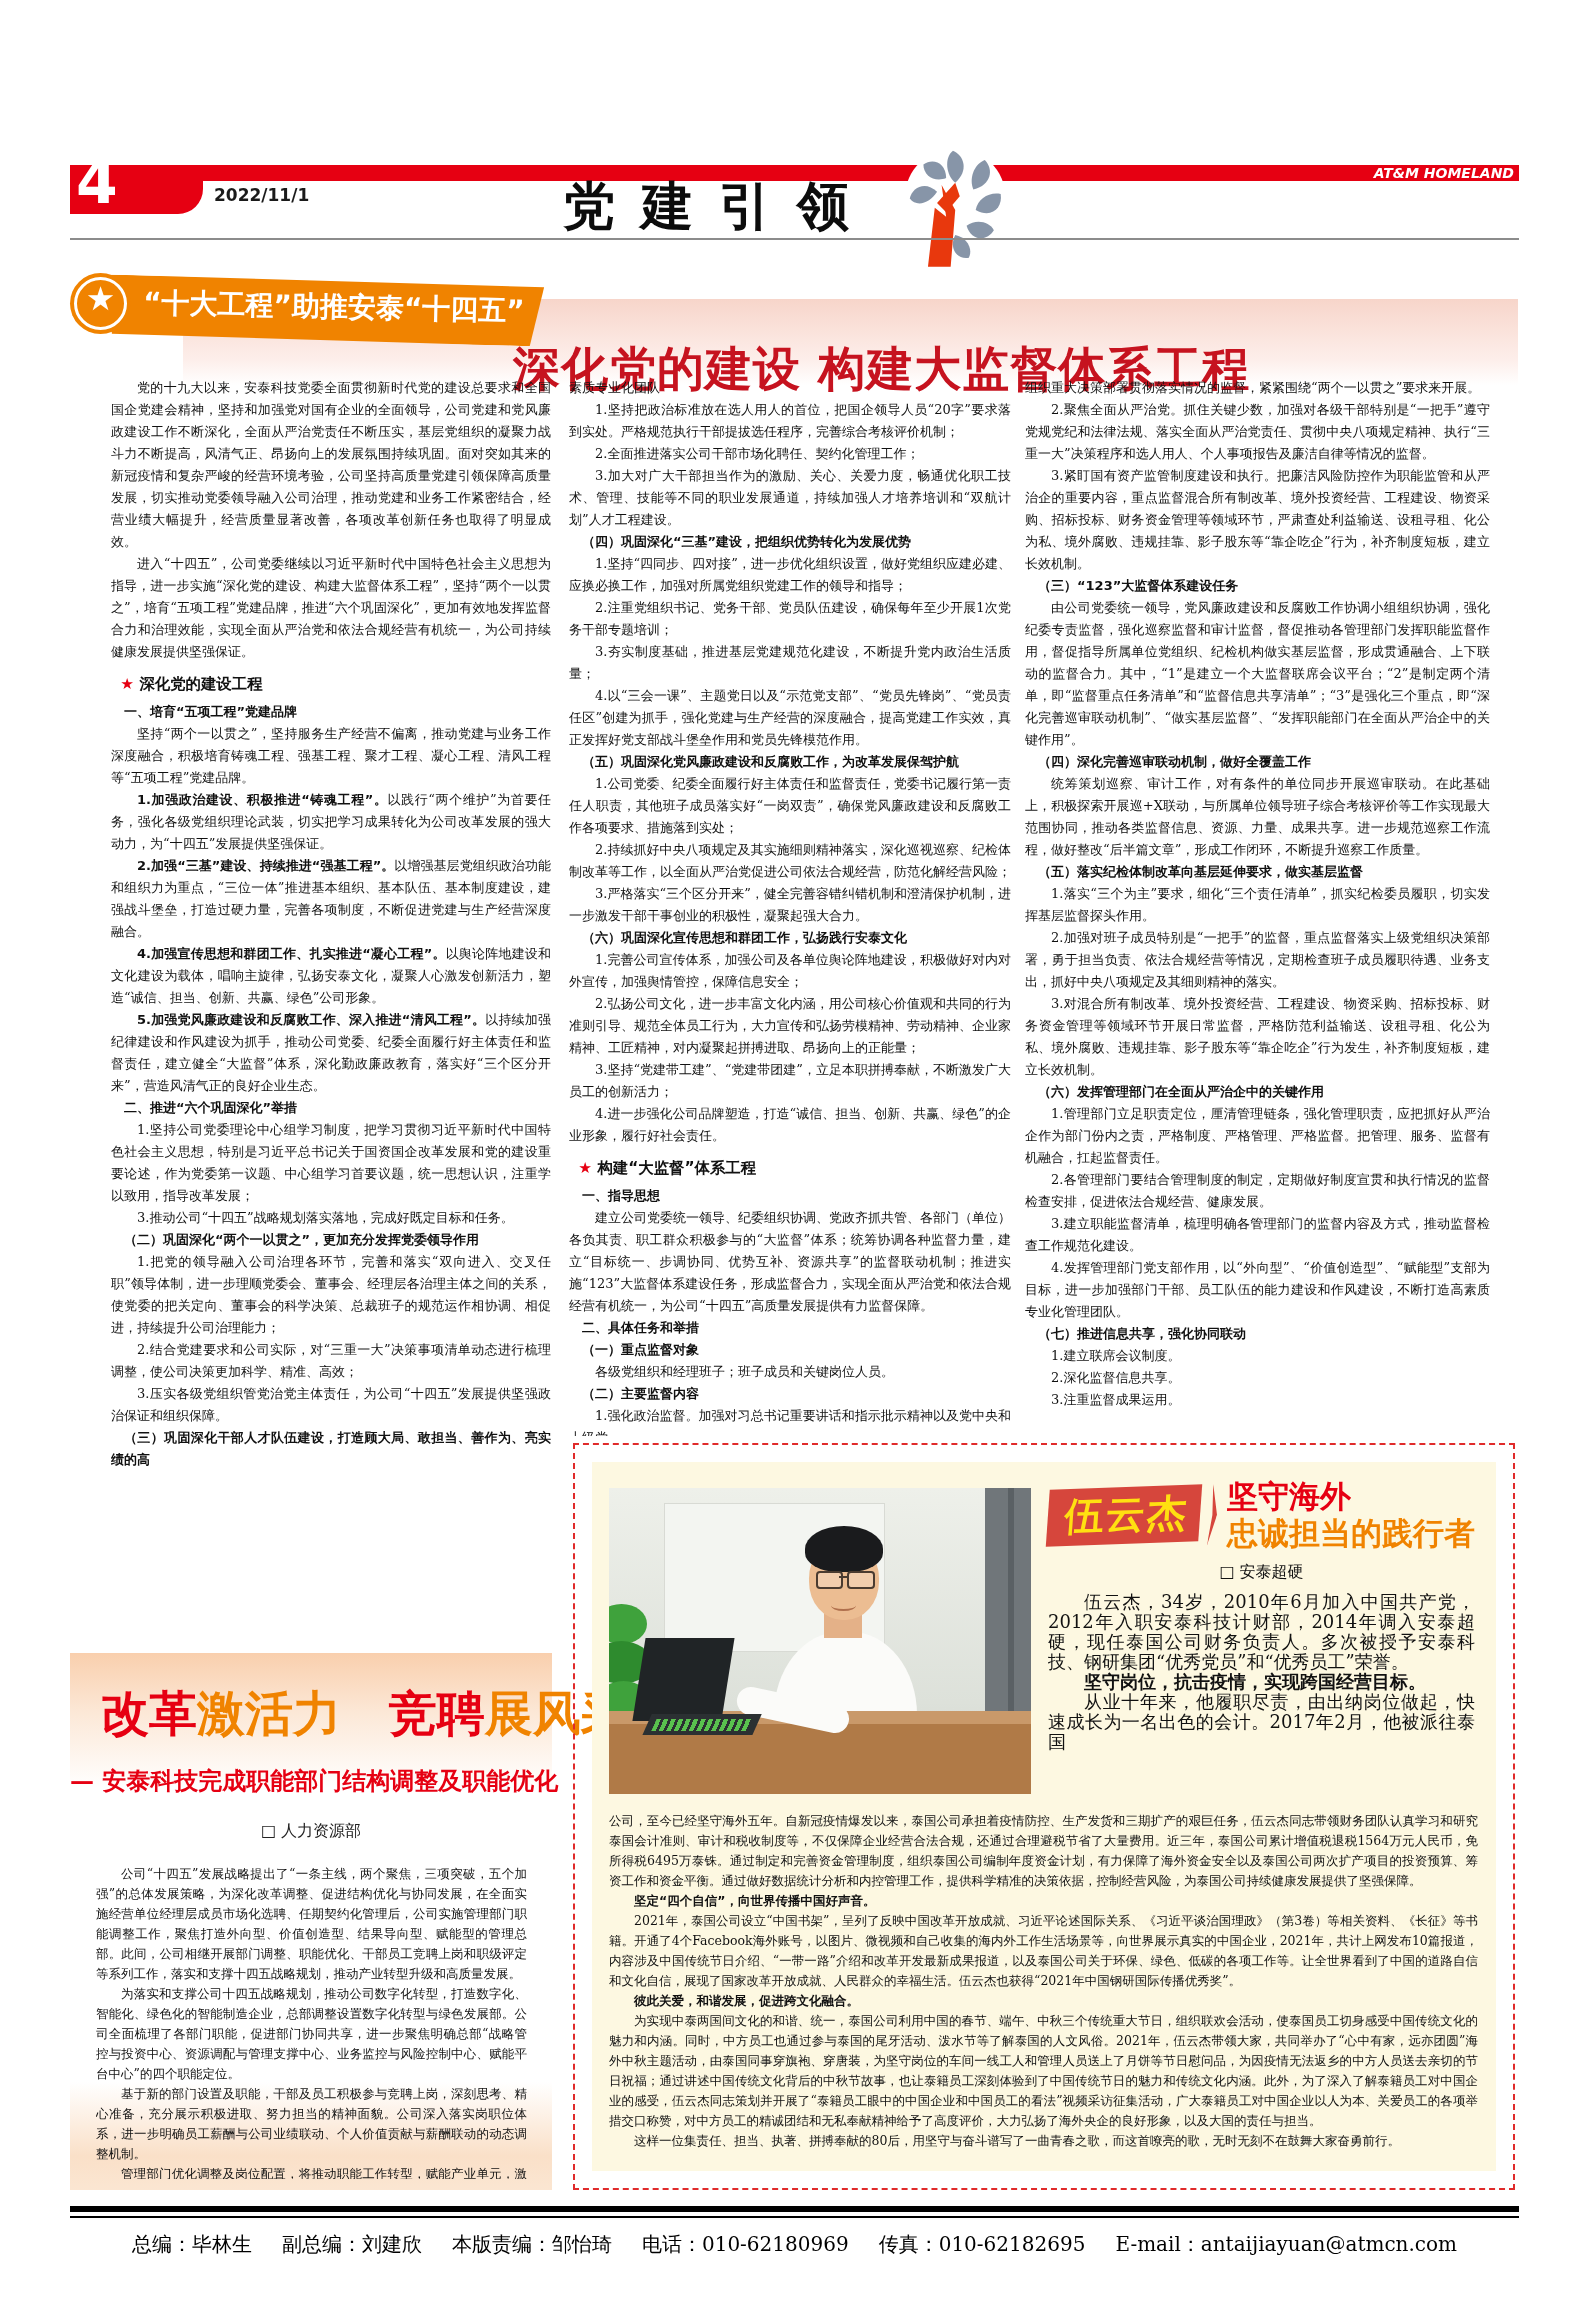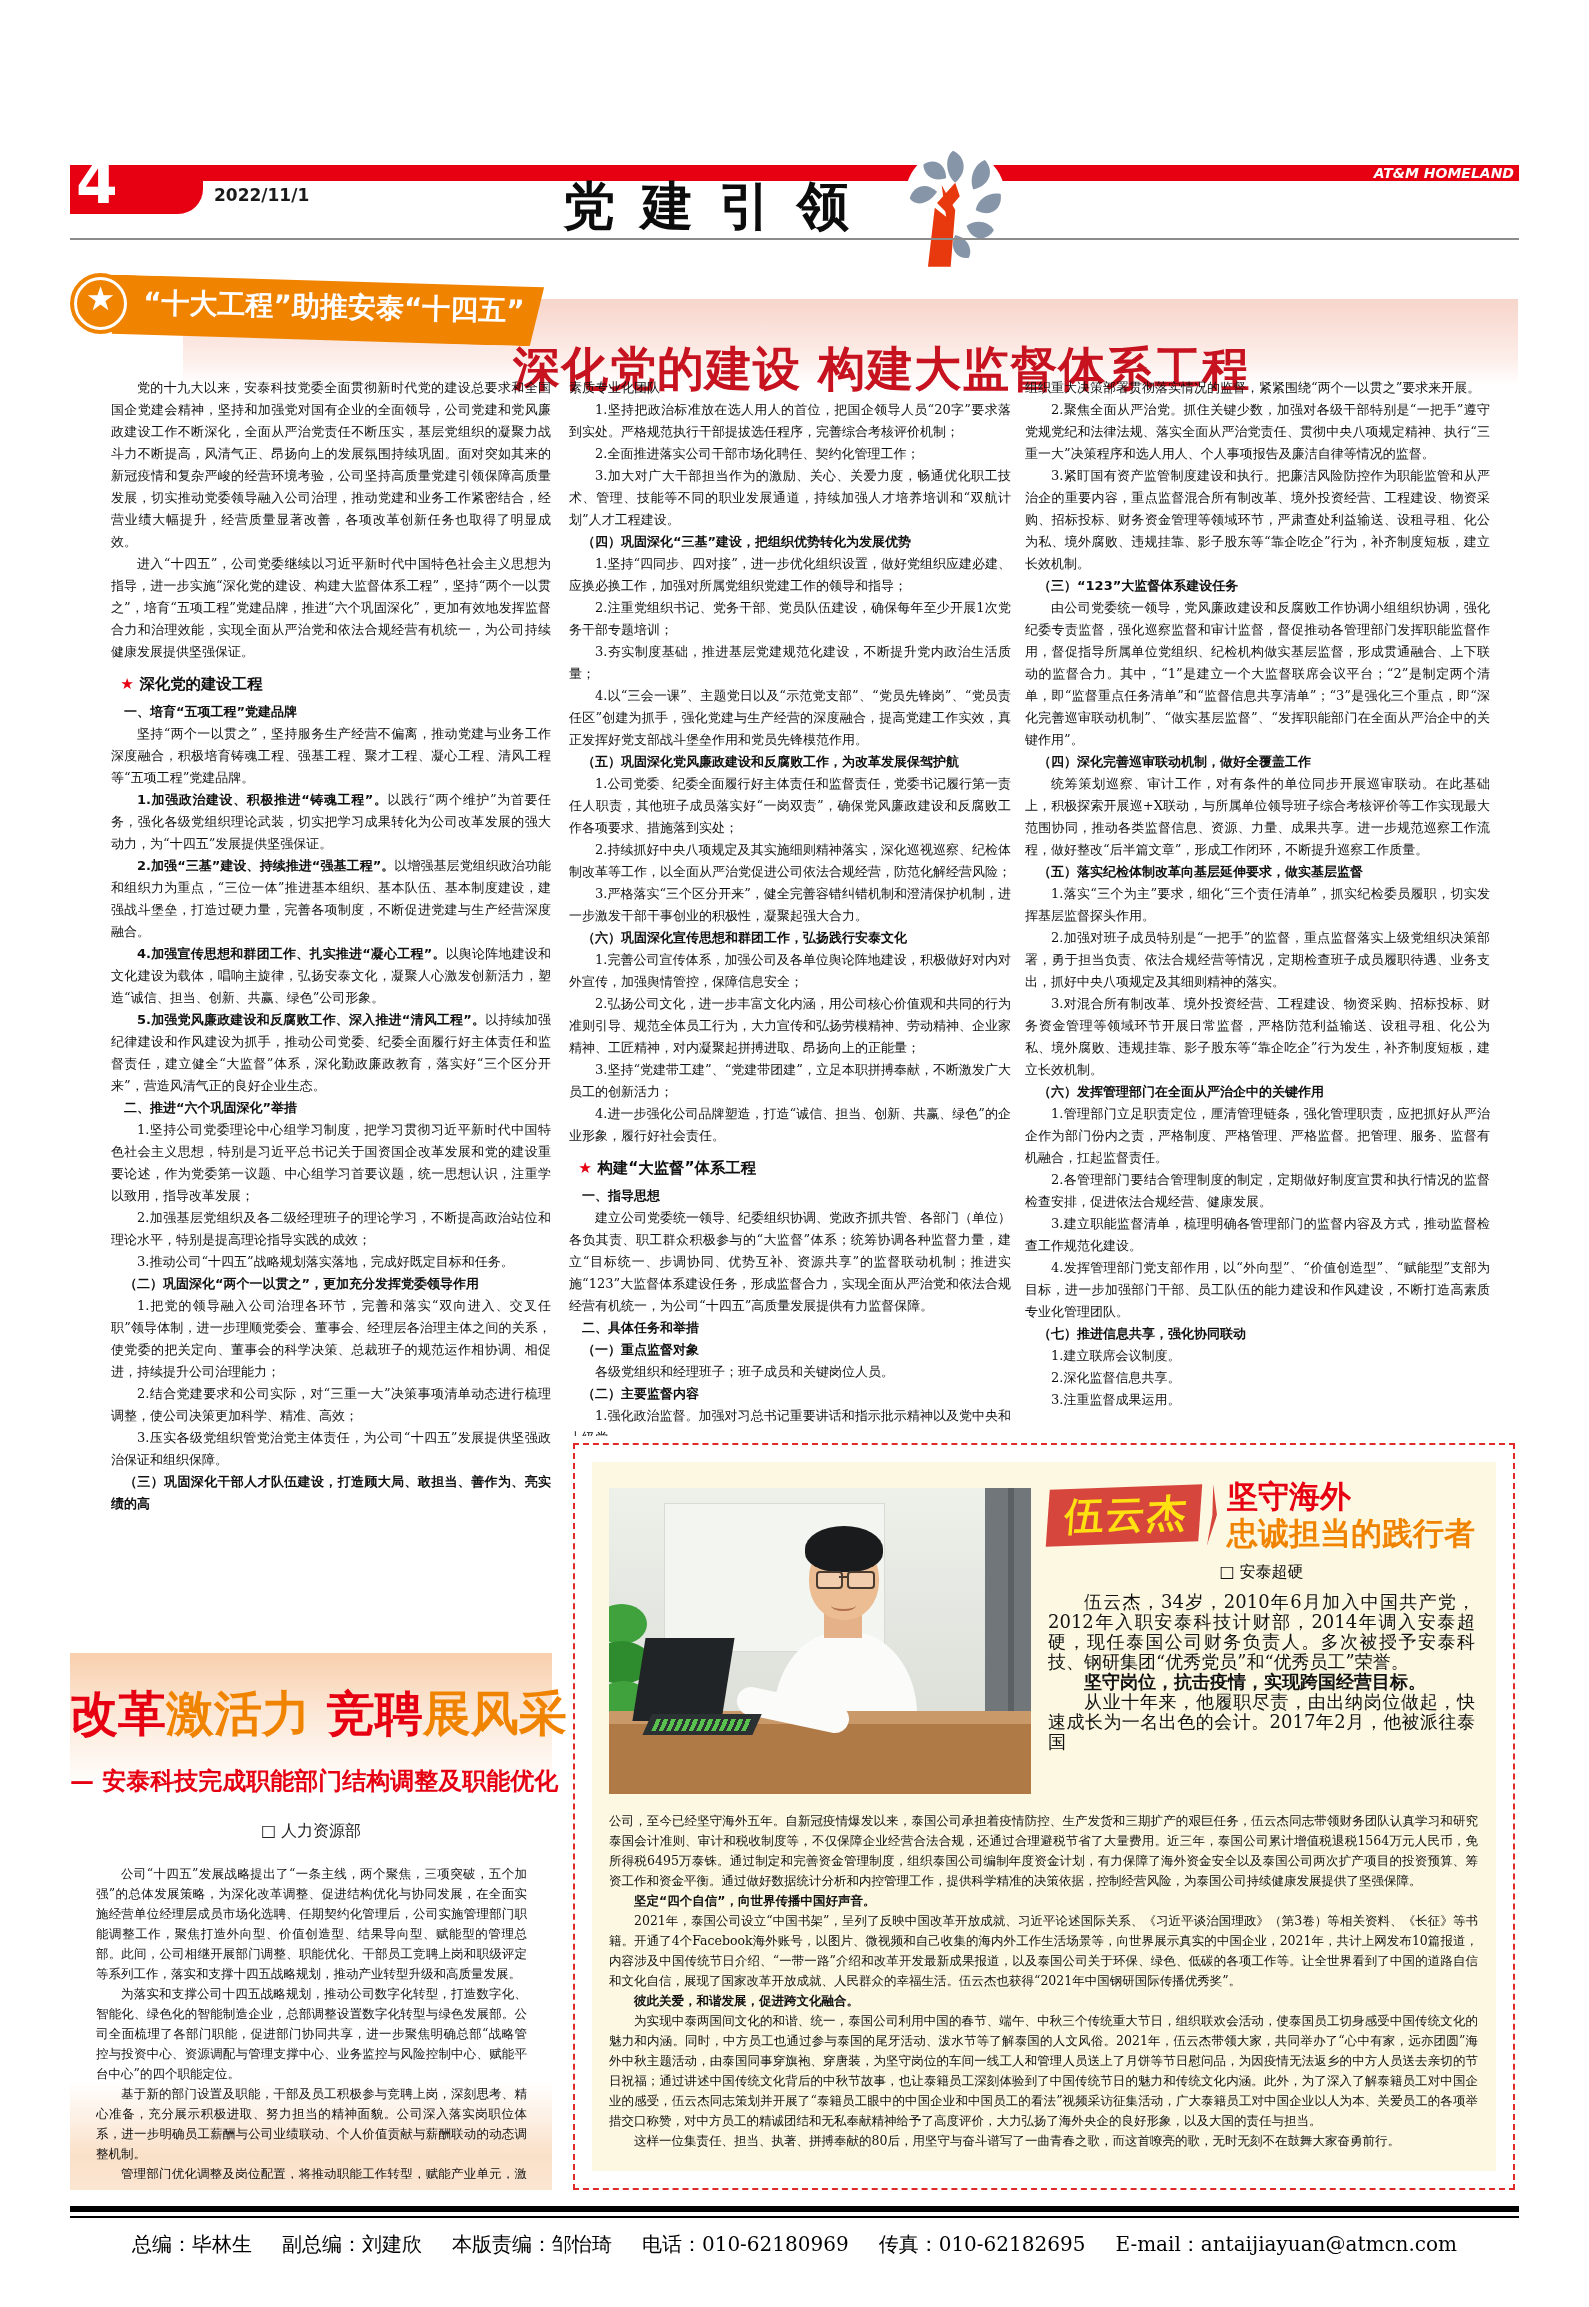--- a/index.html
+++ b/index.html
@@ -32,21 +32,21 @@
   .para.cont{text-indent:0;}
   .para.h{font-weight:bold;text-indent:1em;font-family:"DejaVu Sans",sans-serif;}
   .para.num b{font-family:"DejaVu Sans",sans-serif;}
   .para.star{font-family:"DejaVu Sans",sans-serif;font-weight:bold;font-size:15.4px;margin:10px 0 6px;text-indent:.6em;}
   .para.star b{color:#e60012;font-weight:bold;}
   .para.h2{font-weight:bold;font-family:"DejaVu Sans",sans-serif;text-indent:2em;}
   
   .reform{position:absolute;left:70px;top:1653px;width:482px;height:537px;
           background:linear-gradient(180deg,#f9cfad 0,#fce8d7 60px,#ffffff 135px,#ffffff 429px,#fae0c8 503px,#fbe6d2 100%);}
   .reform-title{position:absolute;left:0;top:33px;width:100%;text-align:center;font-family:"DejaVu Sans",sans-serif;font-weight:bold;font-size:48px;line-height:55px;white-space:nowrap;}
-  .tpart.red{color:#e60012;} .tpart.orange{color:#f08300;}
+  .tpart.red{color:#e60012;padding-left:31px;} .tpart.orange{color:#f08300;}
   .reform-sub{position:absolute;left:0;top:112px;width:100%;text-align:center;font-weight:bold;font-size:24px;color:#e60012;white-space:nowrap;}
   .reform-byline{position:absolute;left:0;top:168px;width:100%;text-align:center;font-size:16px;color:#222;}
   .reform-body{position:absolute;left:26px;top:211px;width:431px;height:315px;font-size:12.5px;line-height:20px;text-align:justify;overflow:hidden;}
   
   .profile{position:absolute;left:573px;top:1443px;width:942px;height:747px;border:2.5px dashed #e02b2b;box-sizing:border-box;padding:17px;}
   .panel{position:relative;width:100%;height:100%;background:#fdf8e1;}
   .p-head{position:absolute;left:456px;top:18px;width:427px;}
   .title-row{display:flex;align-items:center;gap:10px;margin-bottom:7px;}
   .ribbon{background:#d6463c;color:#ffe011;font-family:"DejaVu Sans",sans-serif;font-weight:bold;font-size:39px;line-height:43px;
           padding:6px 12px 8px 17px;transform:skewX(-6deg) rotate(-2deg);letter-spacing:2px;white-space:nowrap;}
@@ -133,21 +133,20 @@
       <p class="para body">进入“十四五”，公司党委继续以习近平新时代中国特色社会主义思想为指导，进一步实施“深化党的建设、构建大监督体系工程”，坚持“两个一以贯之”，培育“五项工程”党建品牌，推进“六个巩固深化”，更加有效地发挥监督合力和治理效能，实现全面从严治党和依法合规经营有机统一，为公司持续健康发展提供坚强保证。</p>
       <p class="para star"><b>★ </b>深化党的建设工程</p>
       <p class="para h">一、培育“五项工程”党建品牌</p>
       <p class="para body">坚持“两个一以贯之”，坚持服务生产经营不偏离，推动党建与业务工作深度融合，积极培育铸魂工程、强基工程、聚才工程、凝心工程、清风工程等“五项工程”党建品牌。</p>
       <p class="para num"><b>1.加强政治建设、积极推进“铸魂工程”。</b>以践行“两个维护”为首要任务，强化各级党组织理论武装，切实把学习成果转化为公司改革发展的强大动力，为“十四五”发展提供坚强保证。</p>
       <p class="para num"><b>2.加强“三基”建设、持续推进“强基工程”。</b>以增强基层党组织政治功能和组织力为重点，“三位一体”推进基本组织、基本队伍、基本制度建设，建强战斗堡垒，打造过硬力量，完善各项制度，不断促进党建与生产经营深度融合。</p>
       <p class="para num"><b>4.加强宣传思想和群团工作、扎实推进“凝心工程”。</b>以舆论阵地建设和文化建设为载体，唱响主旋律，弘扬安泰文化，凝聚人心激发创新活力，塑造“诚信、担当、创新、共赢、绿色”公司形象。</p>
       <p class="para num"><b>5.加强党风廉政建设和反腐败工作、深入推进“清风工程”。</b>以持续加强纪律建设和作风建设为抓手，推动公司党委、纪委全面履行好主体责任和监督责任，建立健全“大监督”体系，深化勤政廉政教育，落实好“三个区分开来”，营造风清气正的良好企业生态。</p>
       <p class="para h">二、推进“六个巩固深化”举措</p>
       <p class="para body">1.坚持公司党委理论中心组学习制度，把学习贯彻习近平新时代中国特色社会主义思想，特别是习近平总书记关于国资国企改革发展和党的建设重要论述，作为党委第一议题、中心组学习首要议题，统一思想认识，注重学以致用，指导改革发展；</p>
-      <p class="para body">2.加强基层党组织及各二级经理班子的理论学习，不断提高政治站位和理论水平，特别是提高理论指导实践的成效；</p>
       <p class="para body">3.推动公司“十四五”战略规划落实落地，完成好既定目标和任务。</p>
       <p class="para h">（二）巩固深化“两个一以贯之”，更加充分发挥党委领导作用</p>
       <p class="para body">1.把党的领导融入公司治理各环节，完善和落实“双向进入、交叉任职”领导体制，进一步理顺党委会、董事会、经理层各治理主体之间的关系，使党委的把关定向、董事会的科学决策、总裁班子的规范运作相协调、相促进，持续提升公司治理能力；</p>
       <p class="para body">2.结合党建要求和公司实际，对“三重一大”决策事项清单动态进行梳理调整，使公司决策更加科学、精准、高效；</p>
       <p class="para body">3.压实各级党组织管党治党主体责任，为公司“十四五”发展提供坚强政治保证和组织保障。</p>
       <p class="para h">（三）巩固深化干部人才队伍建设，打造顾大局、敢担当、善作为、亮实绩的高</p>
     </div>
   <div class="col col2">
       <p class="para cont">素质专业化团队</p>
       <p class="para body">1.坚持把政治标准放在选人用人的首位，把国企领导人员“20字”要求落到实处。严格规范执行干部提拔选任程序，完善综合考核评价机制；</p>

